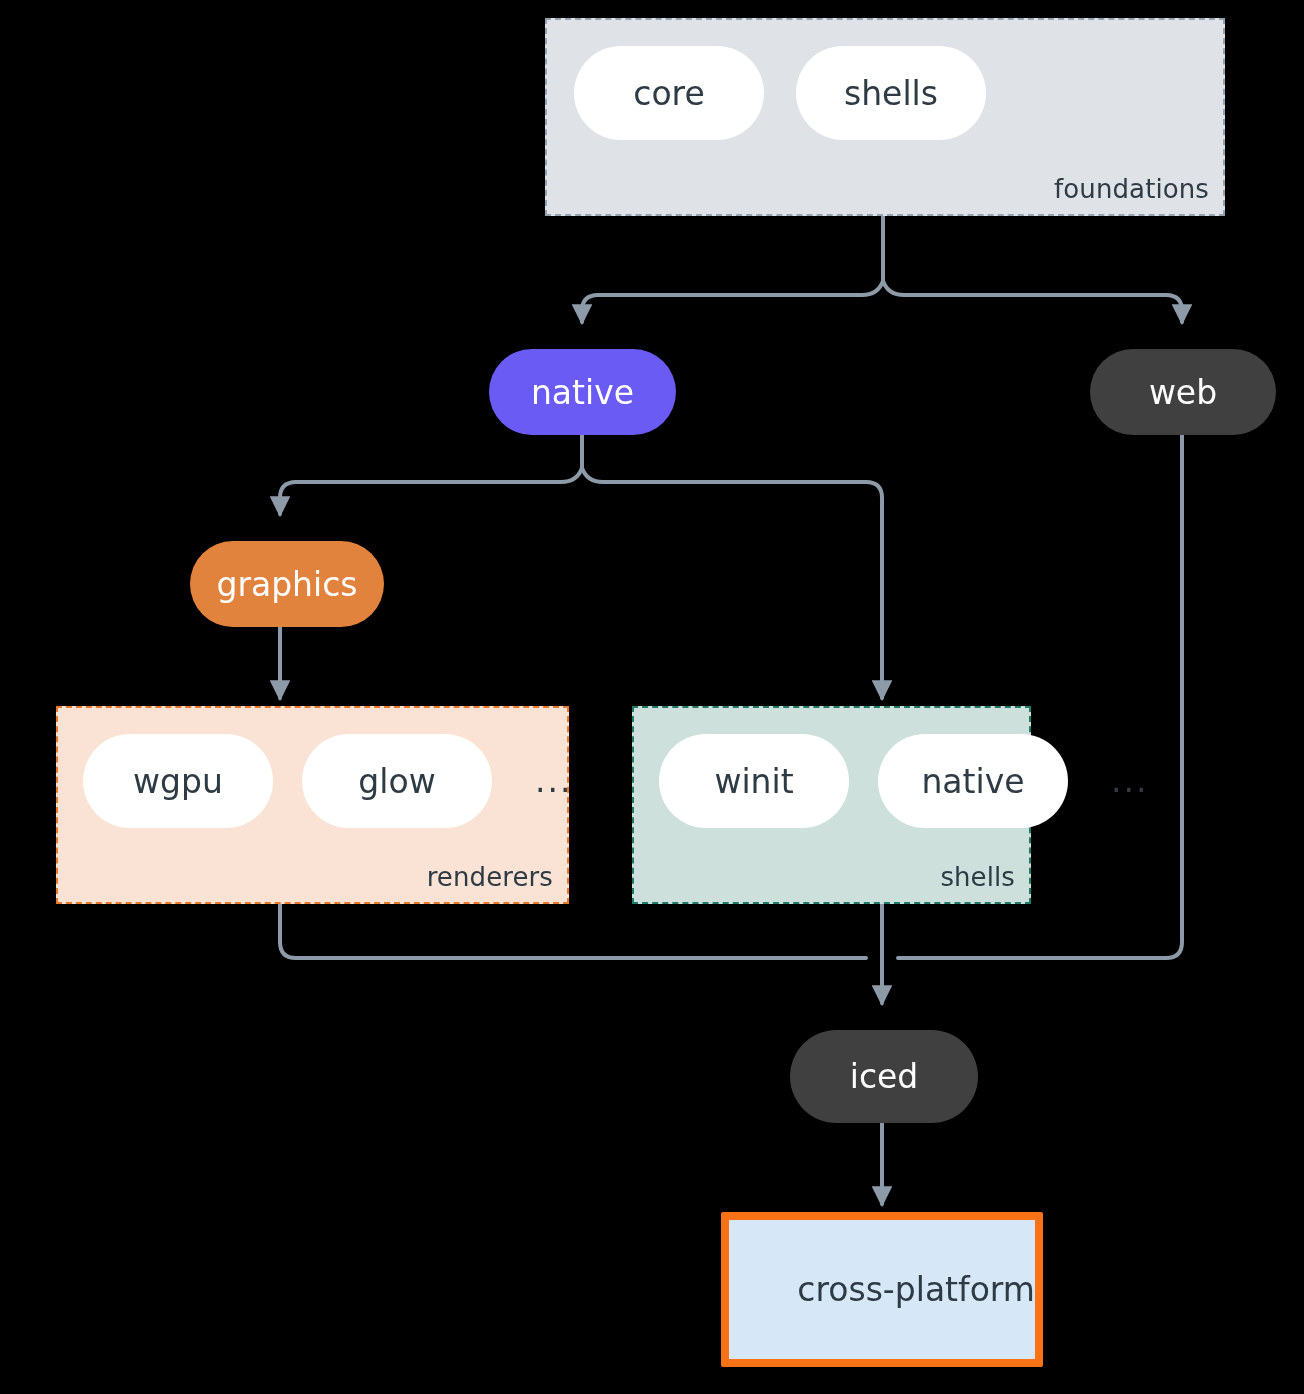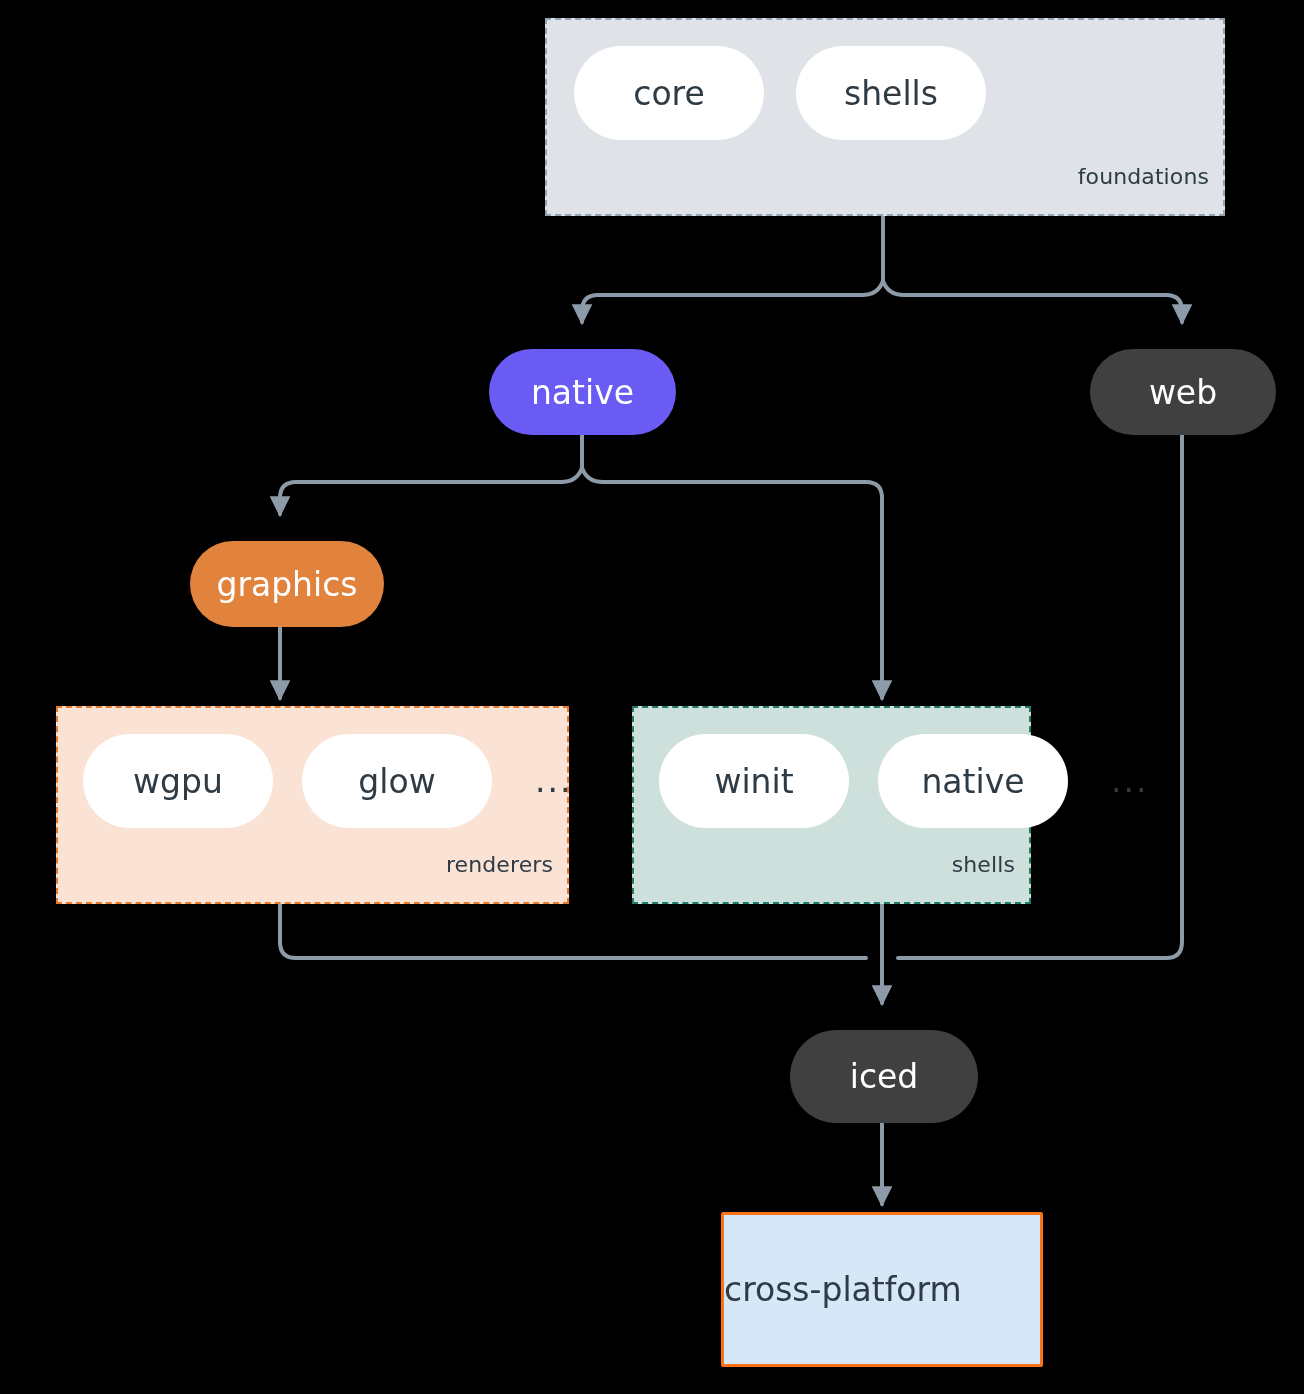--- a/index.html
+++ b/index.html
@@ -27,22 +27,22 @@
   }
 
   
   .cluster {
     position: absolute;
     box-sizing: border-box;
   }
   .cluster-label {
     position: absolute;
     right: 14px;
-    bottom: 25px;
-    font-size: 22px;
+    bottom: 10px;
+    font-size: 26px;
     color: #2E3B45;
     letter-spacing: 0.1px;
     white-space: nowrap;
   }
   .cluster-items {
     position: absolute;
     left: 0; right: 0;
     display: flex;
     align-items: center;
   }
@@ -142,25 +142,25 @@
     border-radius: 50px;
   }
 
   
   #node-application {
     position: absolute;
     left: 721px; top: 1212px;
     width: 322px; height: 155px;
     box-sizing: border-box;
     background: #D6E8F7;
-    border: 3px solid #f97316;
+    border: 8px solid #f97316;
     border-radius: 2px;
     display: flex;
     flex-direction: column;
-    align-items: flex-start;
+    align-items: flex-end;
     justify-content: center;
     color: #2E3B45;
     font-size: 33px;
     line-height: 1.45;
   }
 </style>
 </head>
 <body>
 
 <div id="stage">

